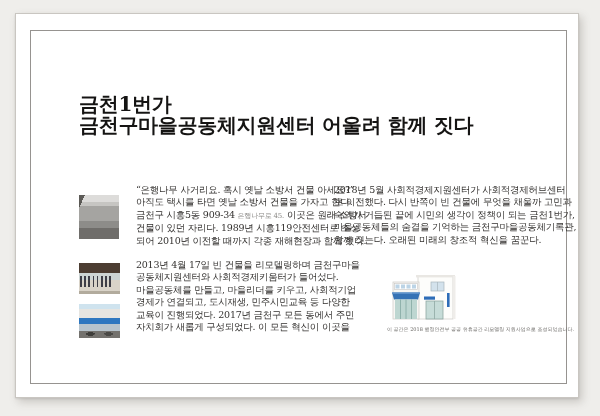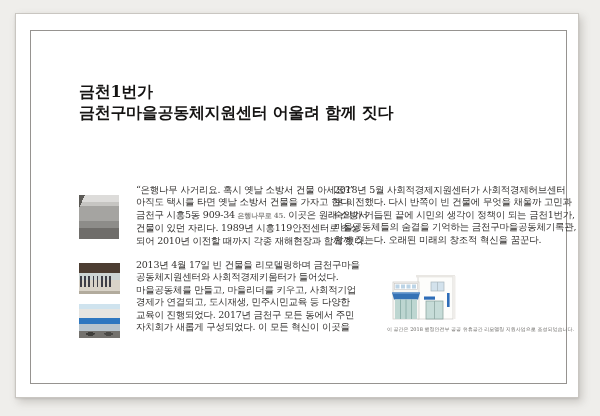--- a/index.html
+++ b/index.html
@@ -30,24 +30,24 @@
     left: 14px;
     top: 16px;
     width: 537px;
     height: 354px;
     border: 1px solid #969390;
     box-sizing: border-box;
   }
   .title {
     position: absolute;
     left: 63px;
-    top: 68px;
+    top: 80px;
     color: #151413;
     font-weight: bold;
-    font-size: 16px;
+    font-size: 20px;
     line-height: 20.5px;
     letter-spacing: -0.3px;
     white-space: nowrap;
   }
   .photo-col { position: absolute; left: 63px; top: 0; }
   .photo {
     position: absolute;
     left: 0;
     overflow: hidden;
   }
@@ -88,21 +88,20 @@
     letter-spacing: -0.25px;
   }
   .col-middle { left: 120px; width: 172px; }
   .col-right  { left: 318px; width: 206px; }
   .para { margin: 0 0 12px 0; }
   .line { white-space: nowrap; }
   .small-inline {
     font-size: 7px;
     color: #8a8885;
     letter-spacing: -0.2px;
-    font-weight: bold;
   }
   .illus-wrap {
     position: absolute;
     left: 375px;
     top: 259px;
     width: 78px;
     height: 52px;
   }
   .caption {
     position: absolute;

